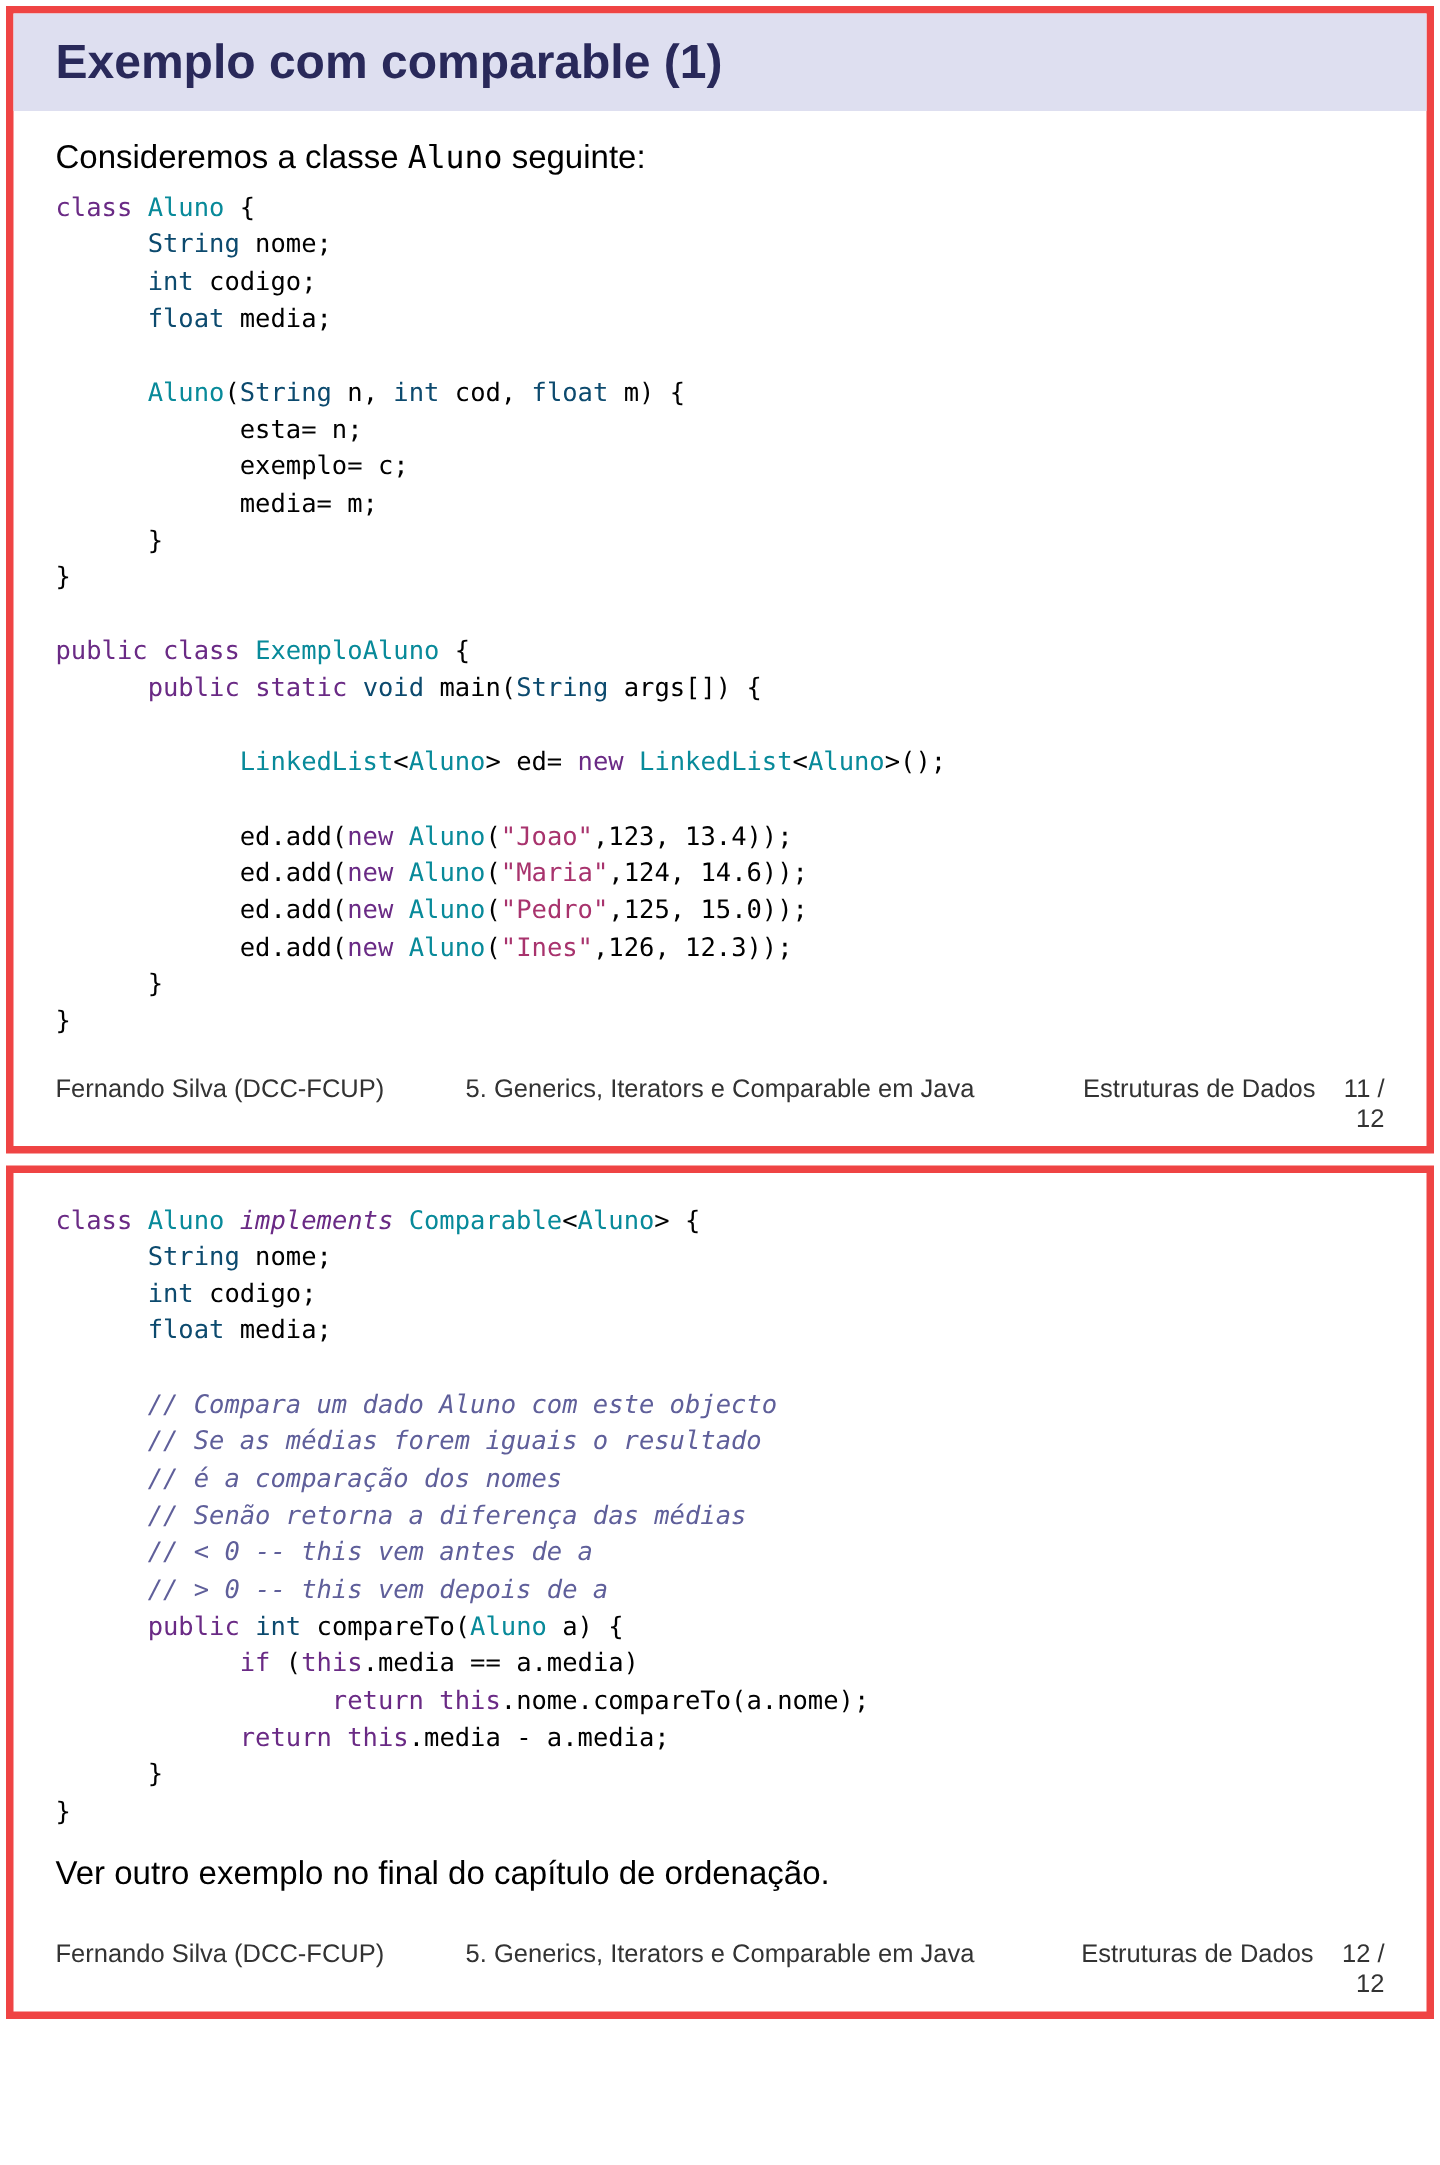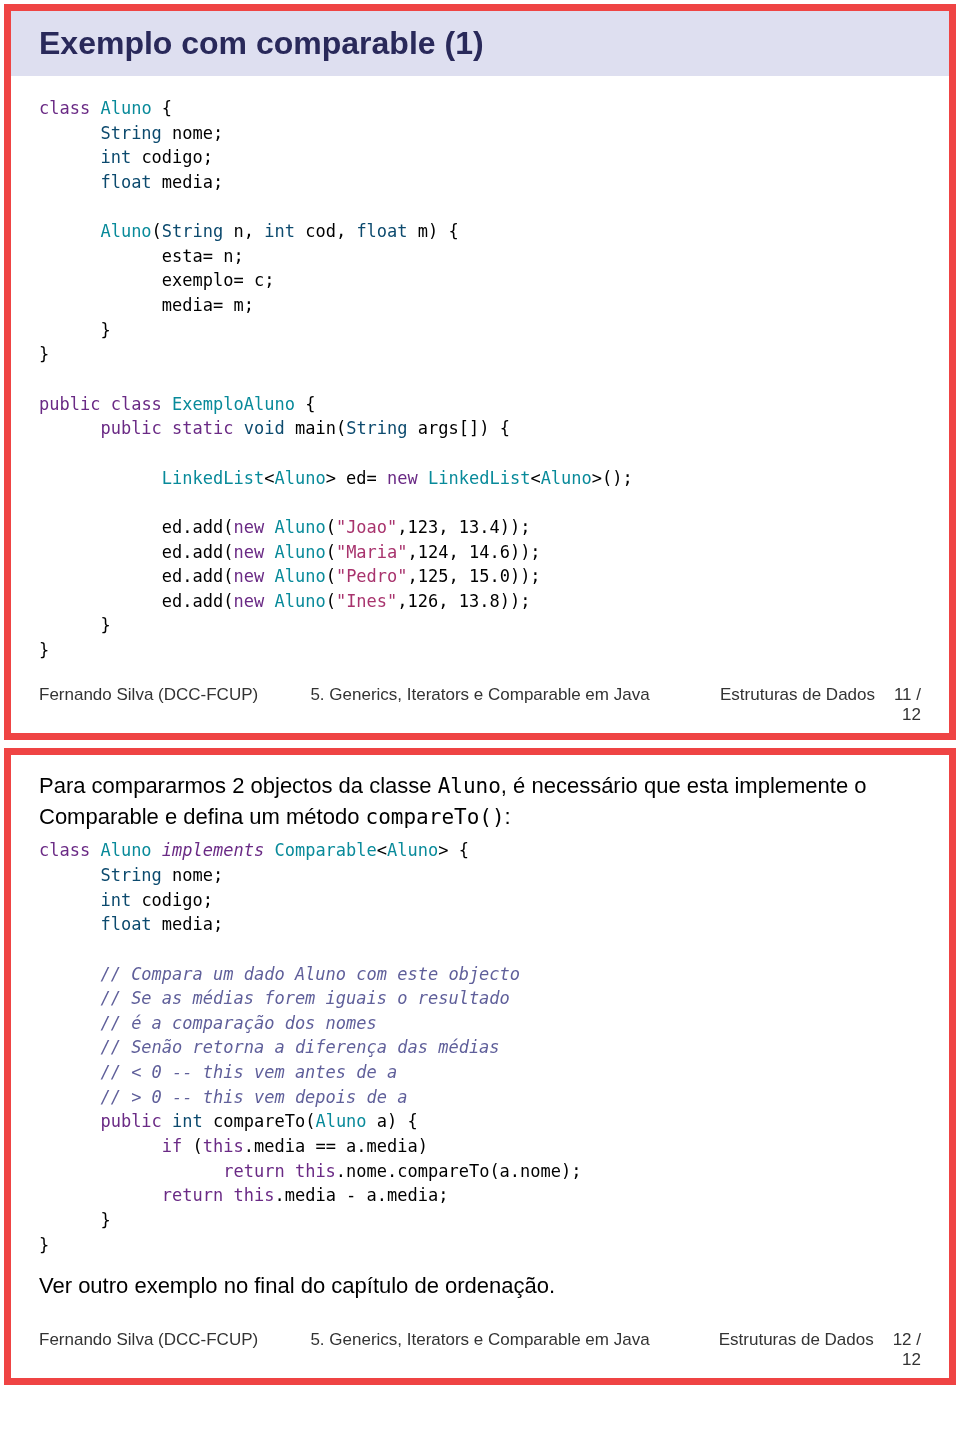--- a/index.html
+++ b/index.html
@@ -5,21 +5,21 @@
   body {
     margin: 0;
     padding: 0;
     background: #ffffff;
     font-family: "Segoe UI", "Helvetica Neue", Arial, sans-serif;
     font-size: 20px;
     color: #000;
     width: 960px;
   }
   .slide {
-    border: 7px solid #ef4444;
+    border: 5px solid #ef4444;
     margin: 4px 4px 8px 4px;
     background: #fff;
     position: relative;
   }
   .slide-title {
     background: #dedff0;
     color: #29295a;
     font-size: 32px;
     font-weight: bold;
     padding: 14px 20px 14px 28px;
@@ -61,20 +61,23 @@
   .footer .fl { text-align:left; flex:1; }
   .footer .fc { text-align:center; flex:2; }
   .footer .fr { text-align:right; flex:1; }
 </style>
 </head>
 <body>
 
 <div class="slide">
   <div class="slide-title">Exemplo com comparable (1)</div>
   <div class="slide-body">
+    <div class="body-text">
+      <span>Consideremos a classe </span><span class="mono-inline">Aluno</span><span> seguinte:</span>
+    </div>
 
 <pre class="code"><span class="tok-kw">class</span> <span class="tok-classname">Aluno</span><span> {</span>
       <span class="tok-type">String</span><span> nome;</span>
       <span class="tok-type">int</span><span> codigo;</span>
       <span class="tok-type">float</span><span> media;</span>
 
       <span class="tok-classname">Aluno</span><span>(</span><span class="tok-type">String</span><span> n, </span><span class="tok-type">int</span><span> cod, </span><span class="tok-type">float</span><span> m</span><span>) {</span>
             <span>esta= n;</span>
             <span>exemplo= c;</span>
             <span>media= m;</span>
@@ -82,37 +85,34 @@
 <span>}</span>
 
 <span class="tok-kw">public</span> <span class="tok-kw">class</span> <span class="tok-classname">ExemploAluno</span><span> {</span>
       <span class="tok-kw">public</span> <span class="tok-kw">static</span> <span class="tok-type">void</span><span> main(</span><span class="tok-type">String</span><span> args[]) {</span>
 
             <span class="tok-classname">LinkedList</span><span>&lt;</span><span class="tok-classname">Aluno</span><span>&gt; ed= </span><span class="tok-kw">new</span><span> </span><span class="tok-classname">LinkedList</span><span>&lt;</span><span class="tok-classname">Aluno</span><span>&gt;();</span>
 
             <span>ed.add(</span><span class="tok-kw">new</span><span> </span><span class="tok-classname">Aluno</span><span>(</span><span class="tok-str">"Joao"</span><span>,123, 13.4));</span>
             <span>ed.add(</span><span class="tok-kw">new</span><span> </span><span class="tok-classname">Aluno</span><span>(</span><span class="tok-str">"Maria"</span><span>,124, 14.6));</span>
             <span>ed.add(</span><span class="tok-kw">new</span><span> </span><span class="tok-classname">Aluno</span><span>(</span><span class="tok-str">"Pedro"</span><span>,125, 15.0));</span>
-            <span>ed.add(</span><span class="tok-kw">new</span><span> </span><span class="tok-classname">Aluno</span><span>(</span><span class="tok-str">"Ines"</span><span>,126, 13.8));</span>
+            <span>ed.add(</span><span class="tok-kw">new</span><span> </span><span class="tok-classname">Aluno</span><span>(</span><span class="tok-str">"Ines"</span><span>,126, 12.3));</span>
       <span>}</span>
 <span>}</span></pre>
 
   </div>
   <div class="footer">
     <div class="fl">Fernando Silva  (DCC-FCUP)</div>
     <div class="fc">5. Generics, Iterators e Comparable em Java</div>
     <div class="fr"><span>Estruturas de Dados</span>&nbsp;&nbsp;&nbsp;&nbsp;<span>11 / 12</span></div>
   </div>
 </div>
 
 <div class="slide">
   <div class="slide-body">
-    <div class="body-text">
-      <span>Para compararmos 2 objectos da classe </span><span class="mono-inline">Aluno</span><span>, é necessário que esta implemente o Comparable e defina um método </span><span class="mono-inline">compareTo()</span><span>:</span>
-    </div>
 
 <pre class="code"><span class="tok-kw">class</span><span class="tok-classname"> Aluno </span><span class="tok-imp">implements</span><span class="tok-classname"> Comparable</span><span>&lt;</span><span class="tok-classname">Aluno</span><span>&gt; {</span>
       <span class="tok-type">String</span><span> nome;</span>
       <span class="tok-type">int</span><span> codigo;</span>
       <span class="tok-type">float</span><span> media;</span>
 
       <span class="tok-comment">// Compara um dado Aluno com este objecto</span>
       <span class="tok-comment">// Se as médias forem iguais o resultado</span>
       <span class="tok-comment">// é a comparação dos nomes</span>
       <span class="tok-comment">// Senão retorna a diferença das médias</span>

